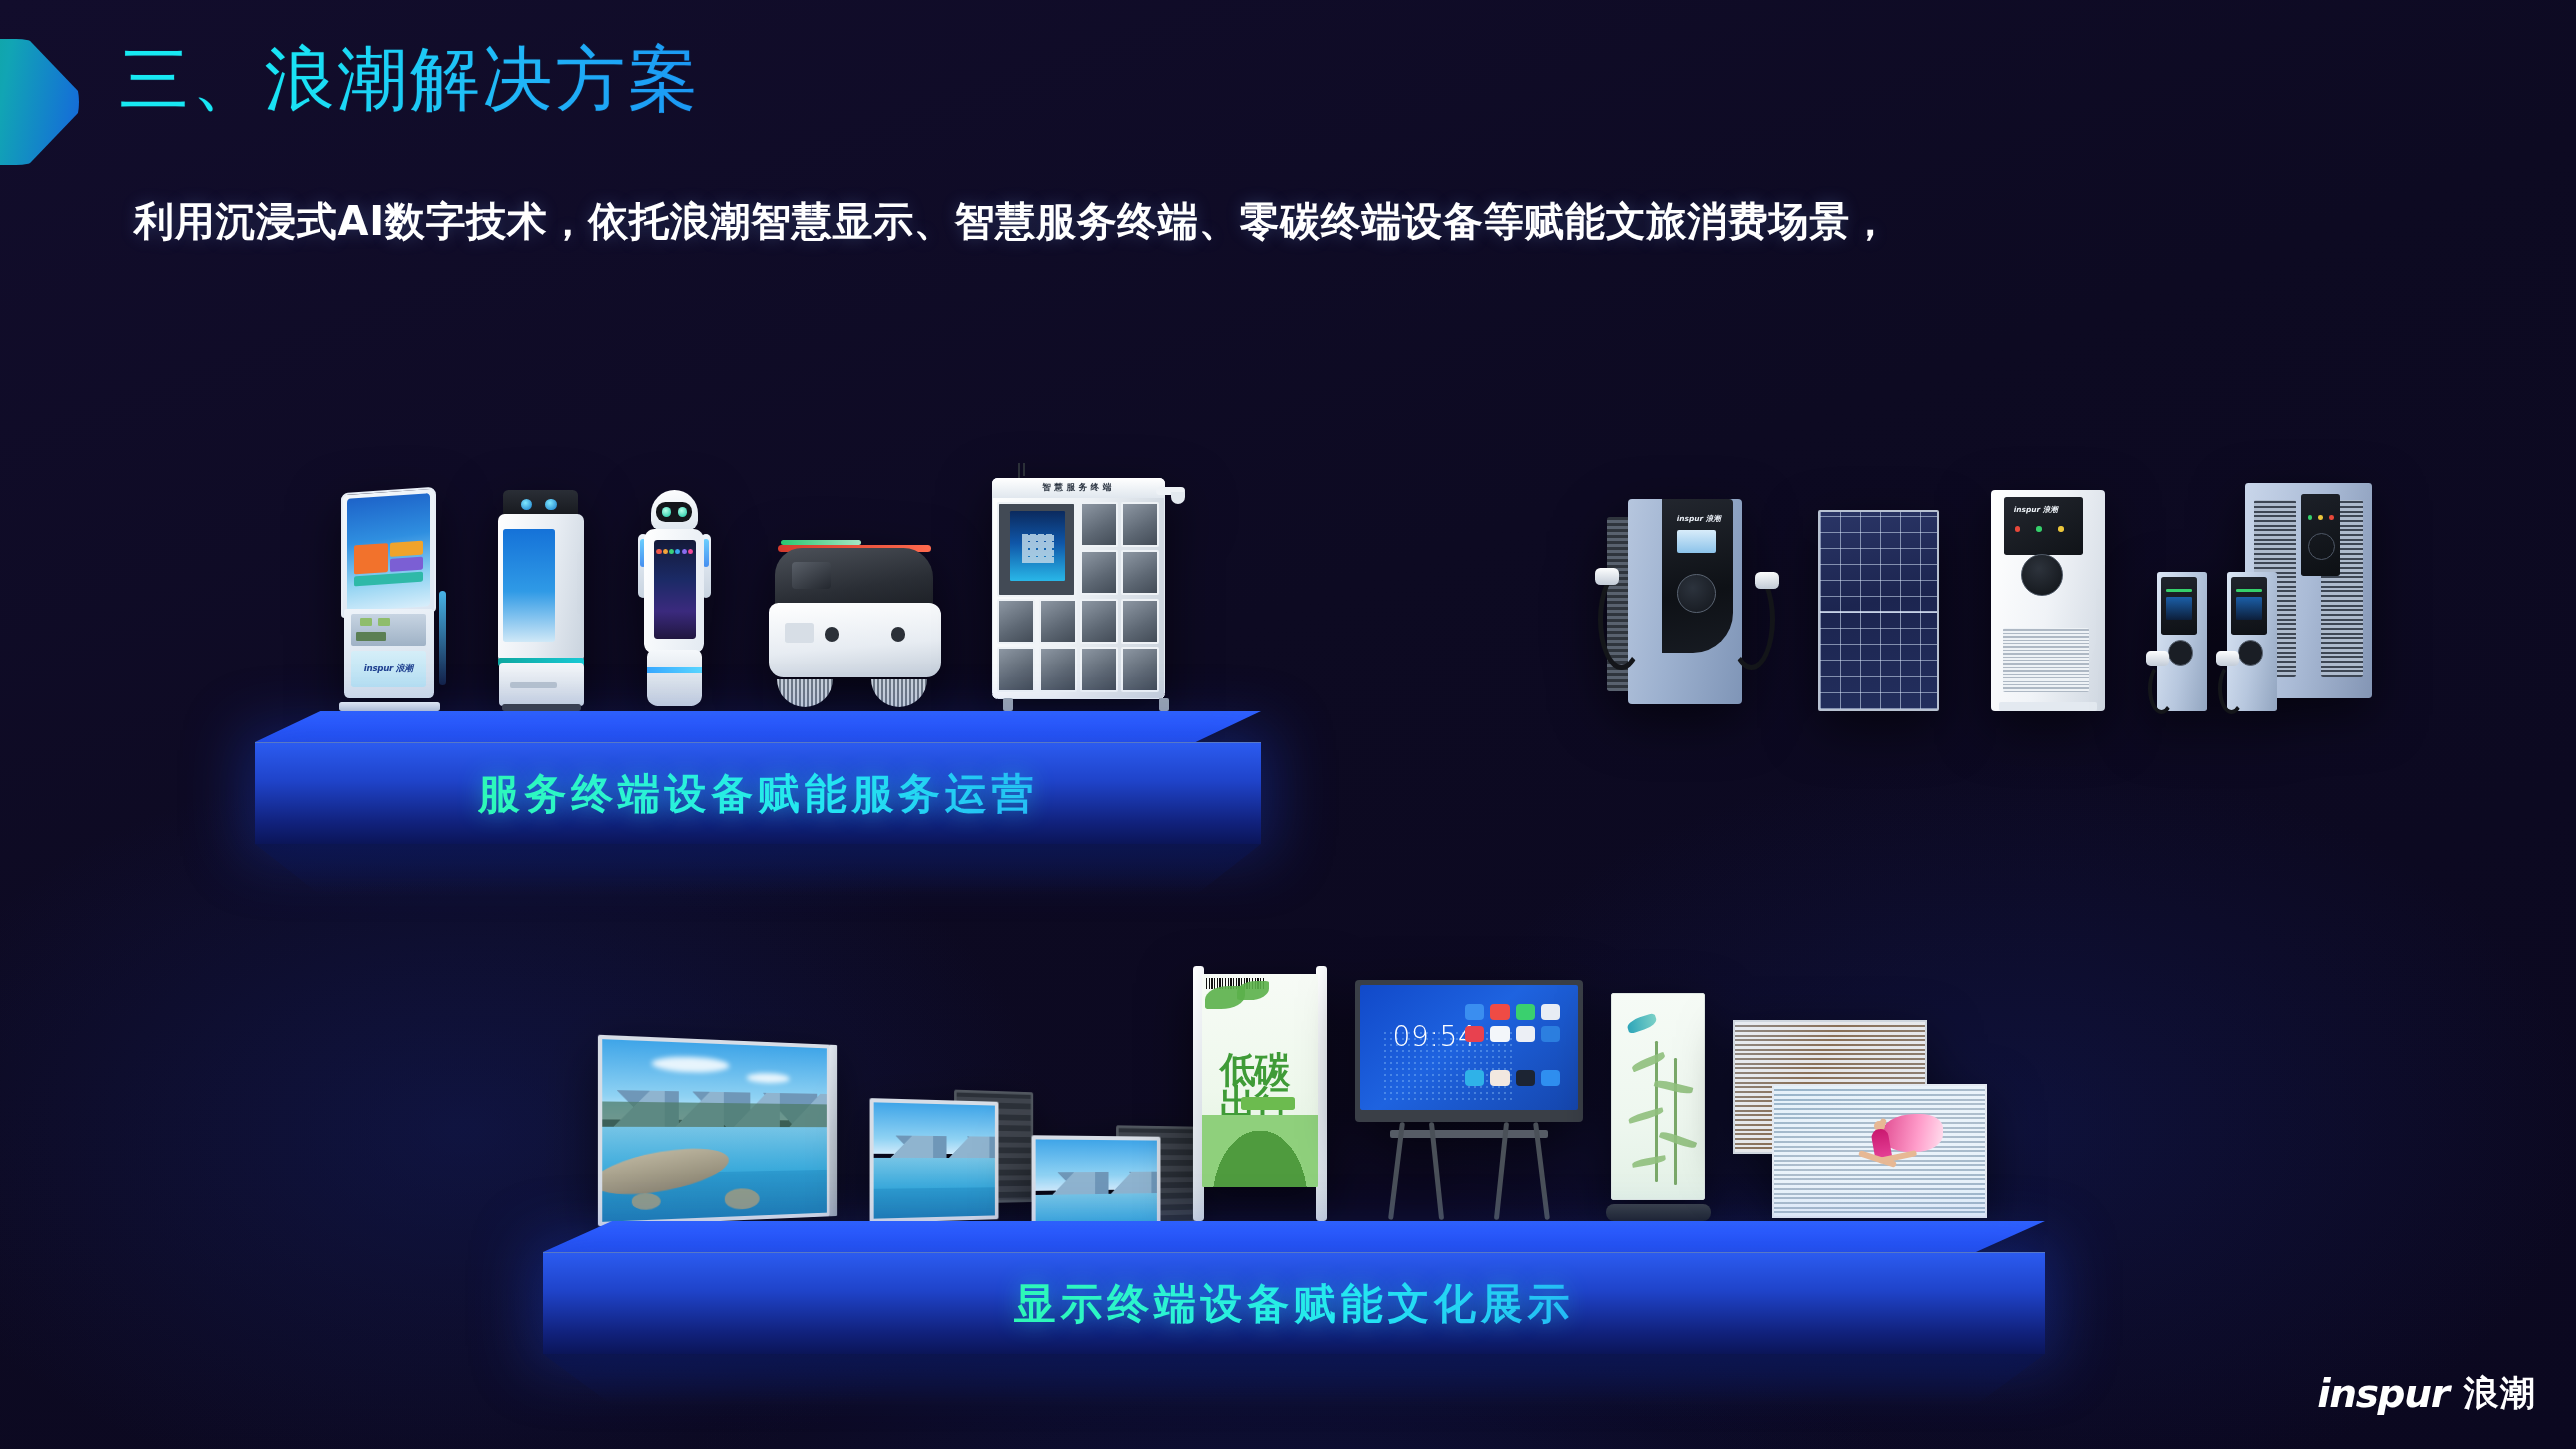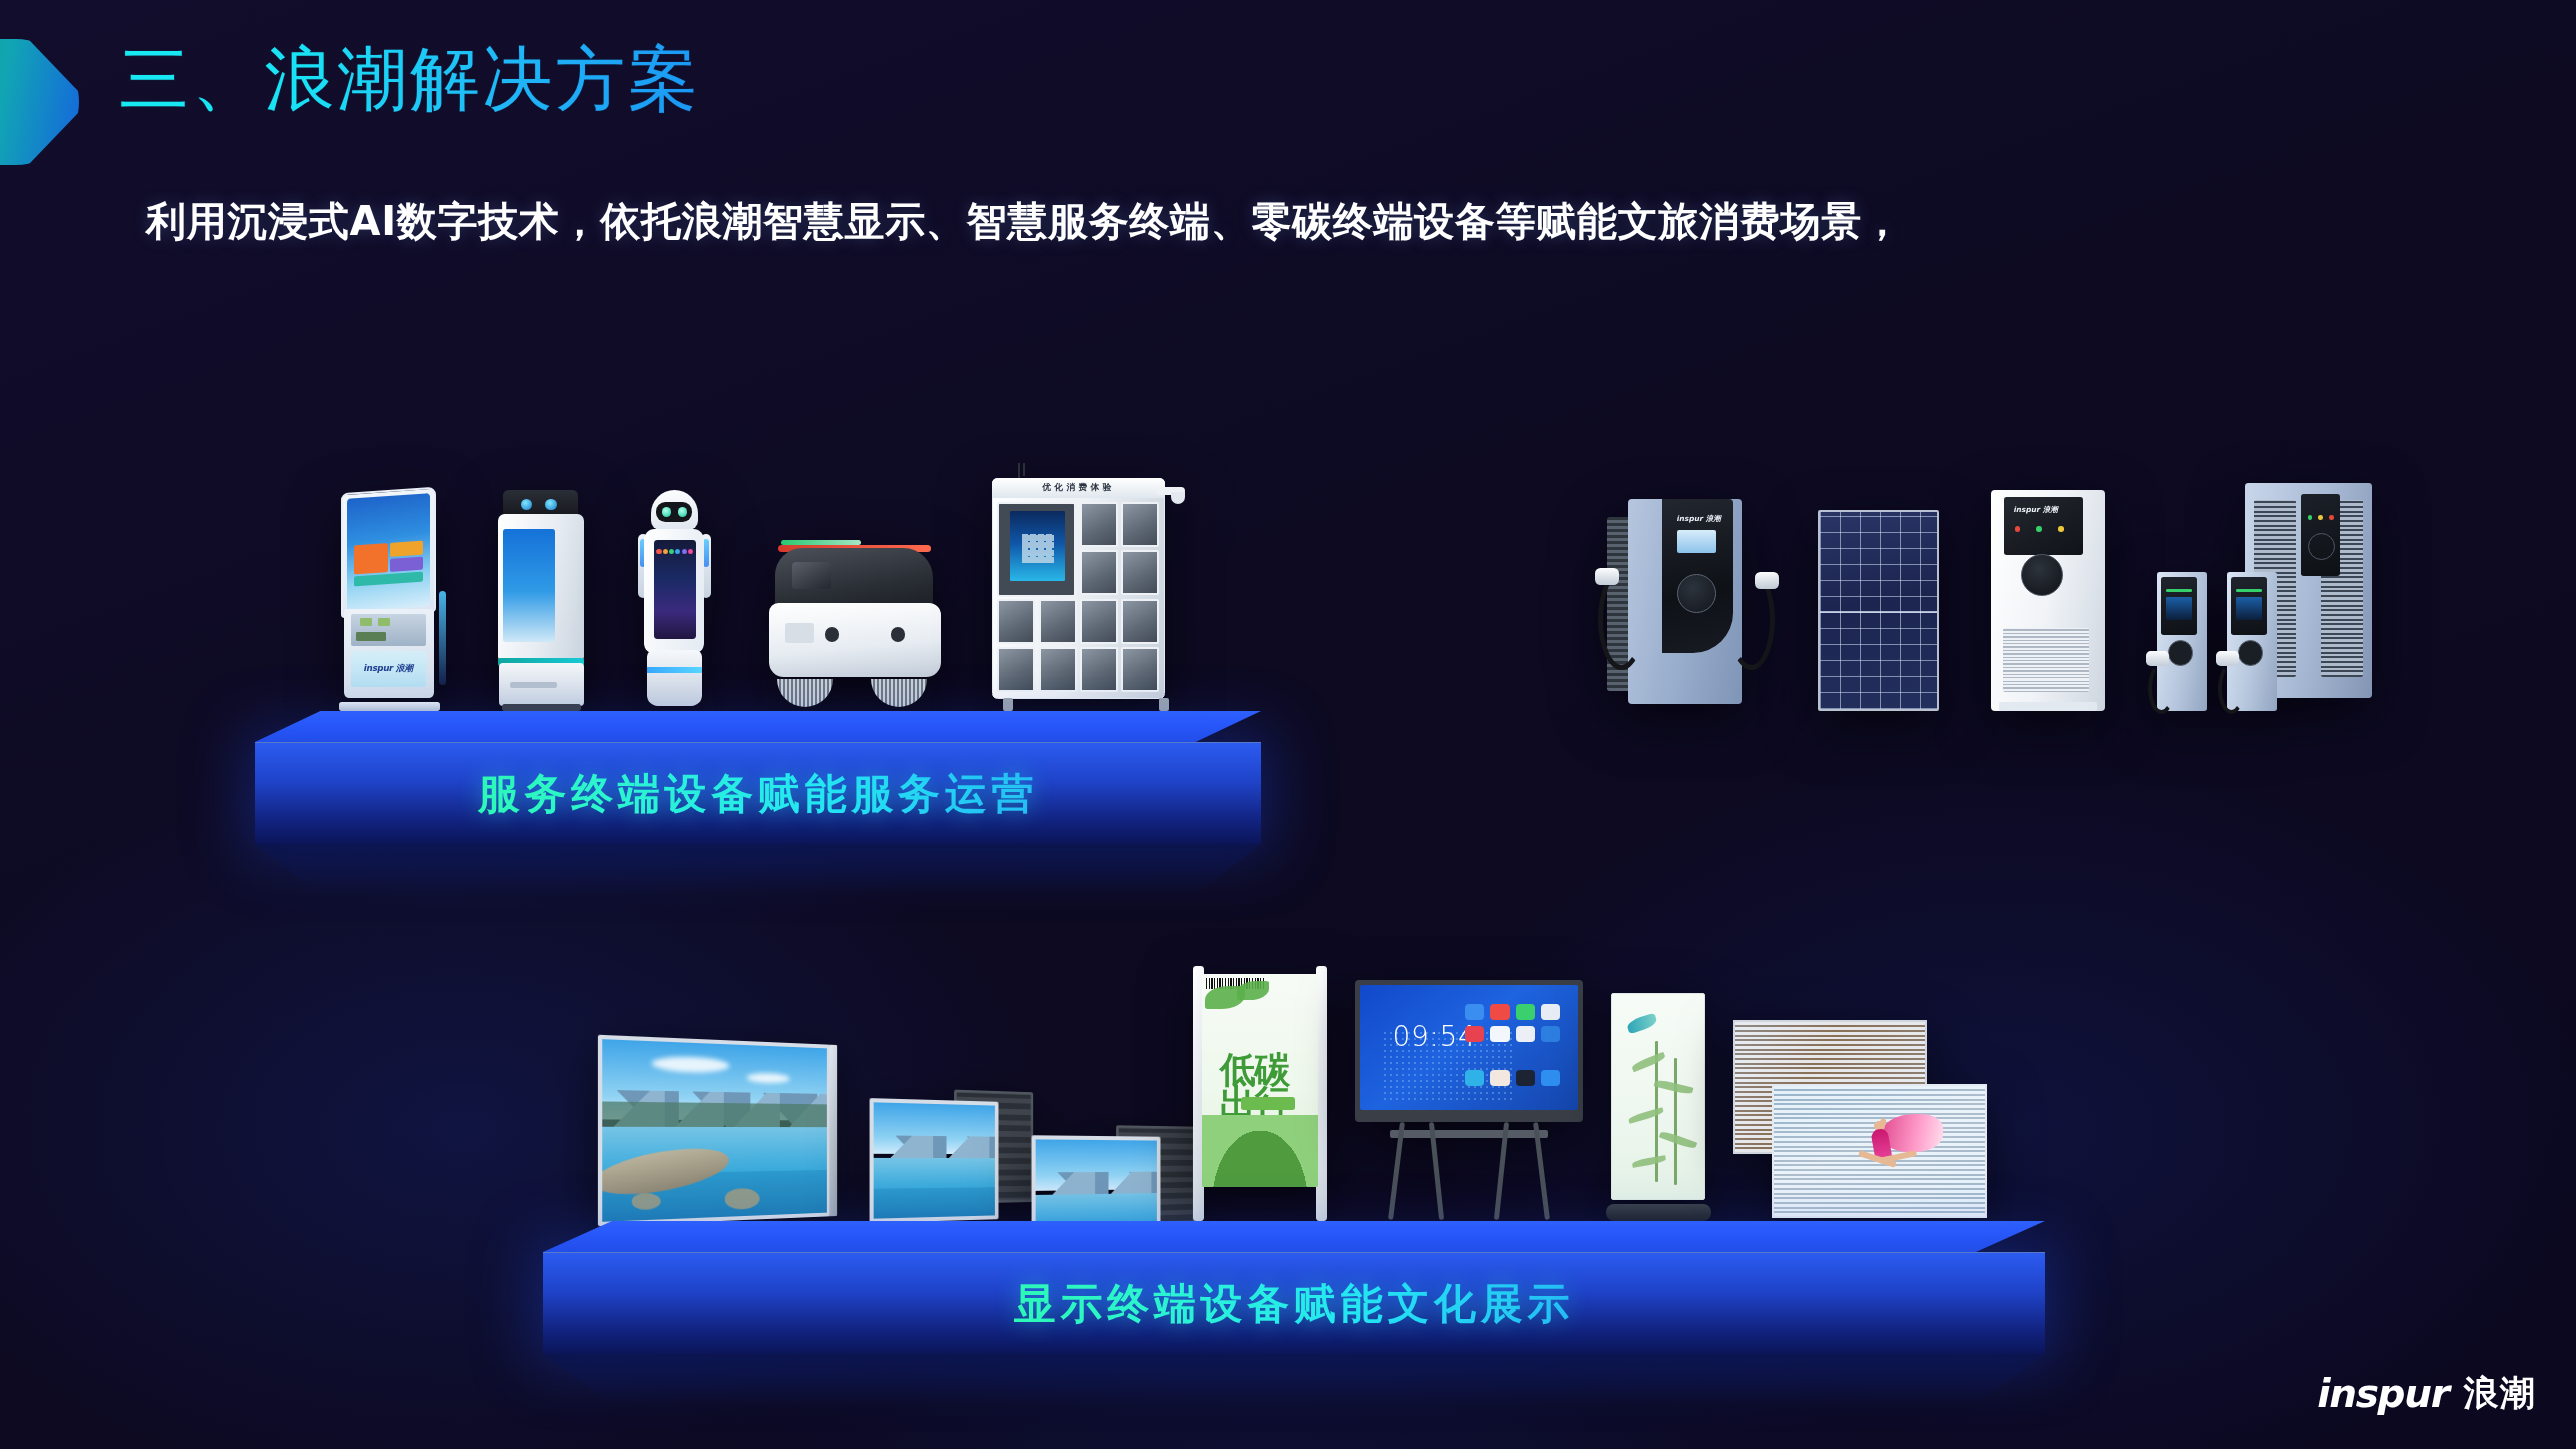--- a/index.html
+++ b/index.html
@@ -39,21 +39,20 @@
     -webkit-background-clip:text;background-clip:text;color:transparent;
     white-space:nowrap;
   }
 
   
   .lead{position:absolute;left:134px;top:189px;width:2294px;}
   .lead-line{
     font-size:40px;font-weight:700;color:#ffffff;letter-spacing:0.7px;
     line-height:1.62;white-space:nowrap;
     text-shadow:0 0 16px rgba(120,170,255,.25);
-    margin-left:12px;
   }
 
   
   .group{position:absolute;}
   .devices{position:relative;width:100%;display:flex;align-items:flex-end;justify-content:center;}
 
   
   .platform{position:relative;}
   .plat-top{
     height:31px;
@@ -491,21 +490,21 @@
           </div>
         <div class="brush l"></div>
         <div class="brush r"></div>
       </div>
 
       <div class="dev lock">
         <div class="ant"></div>
         <div class="ant"></div>
         <div class="cab"></div>
         <div class="top">
-          <span>优化消费体验</span>
+          <span>智慧服务终端</span>
         </div>
         <div class="grid">
           <i></i>
             <i></i>
             <i></i>
             <i></i>
             <i></i>
             <i></i>
             <i></i>
             <i></i>

